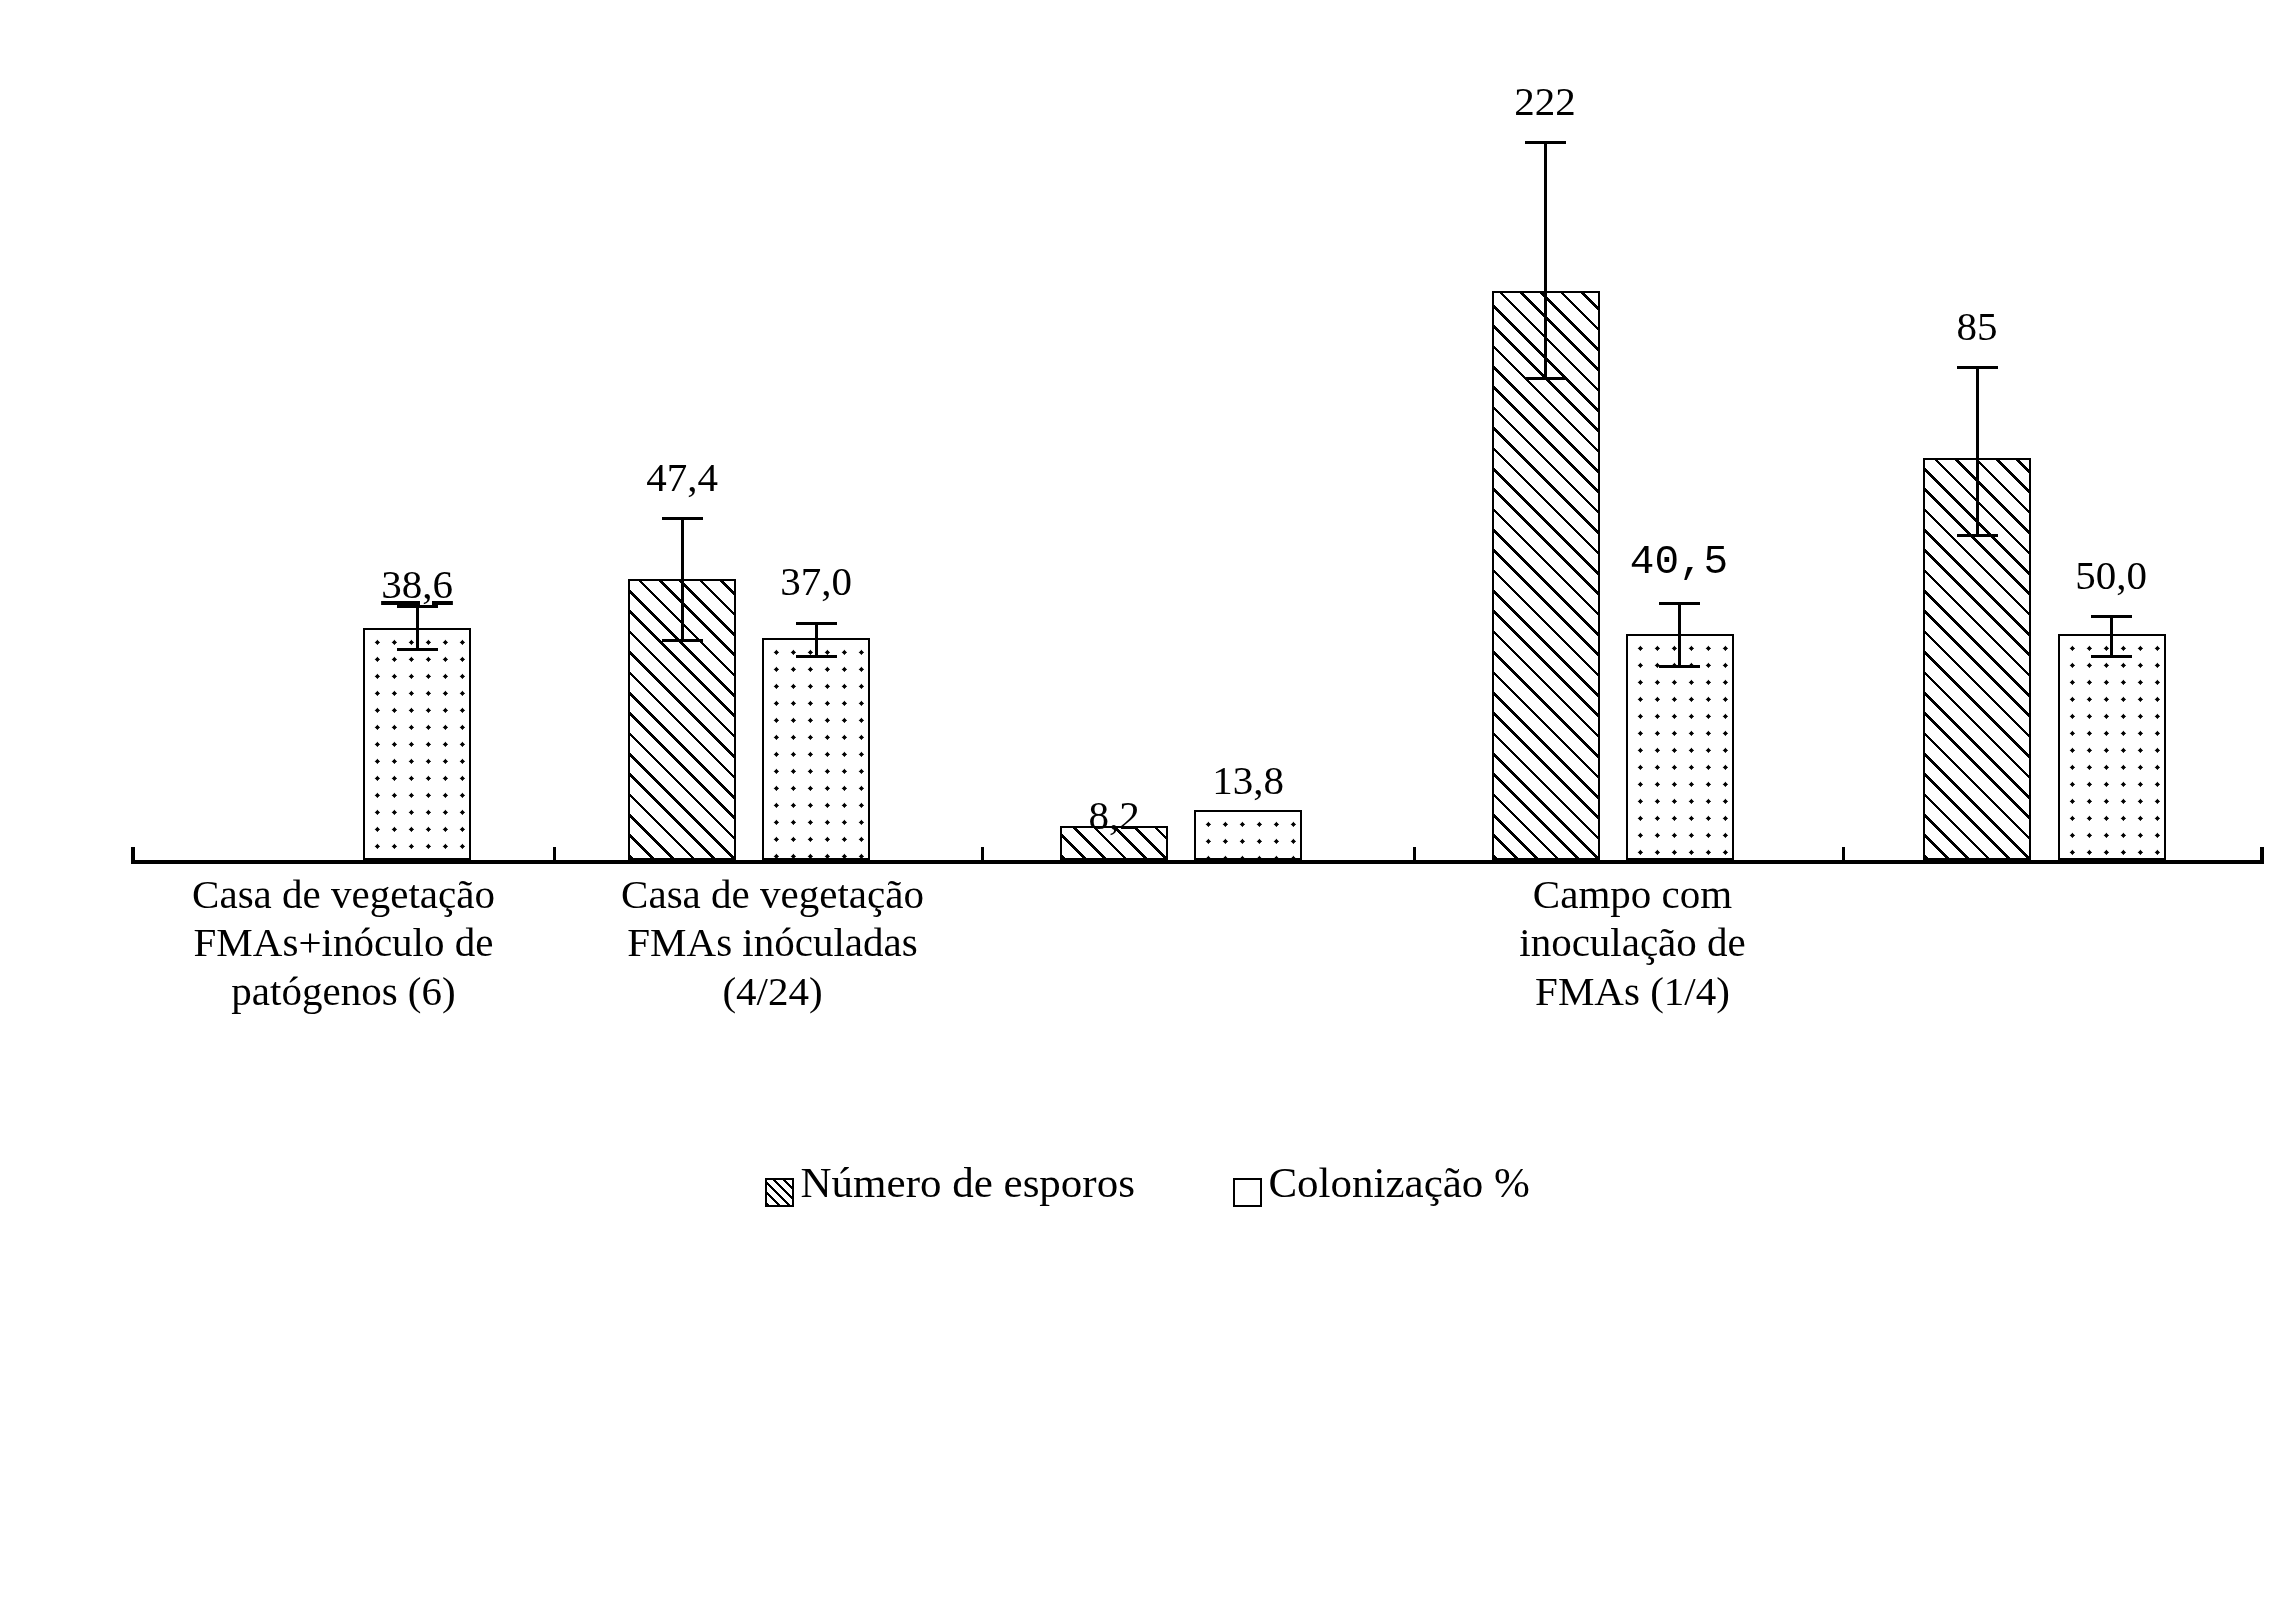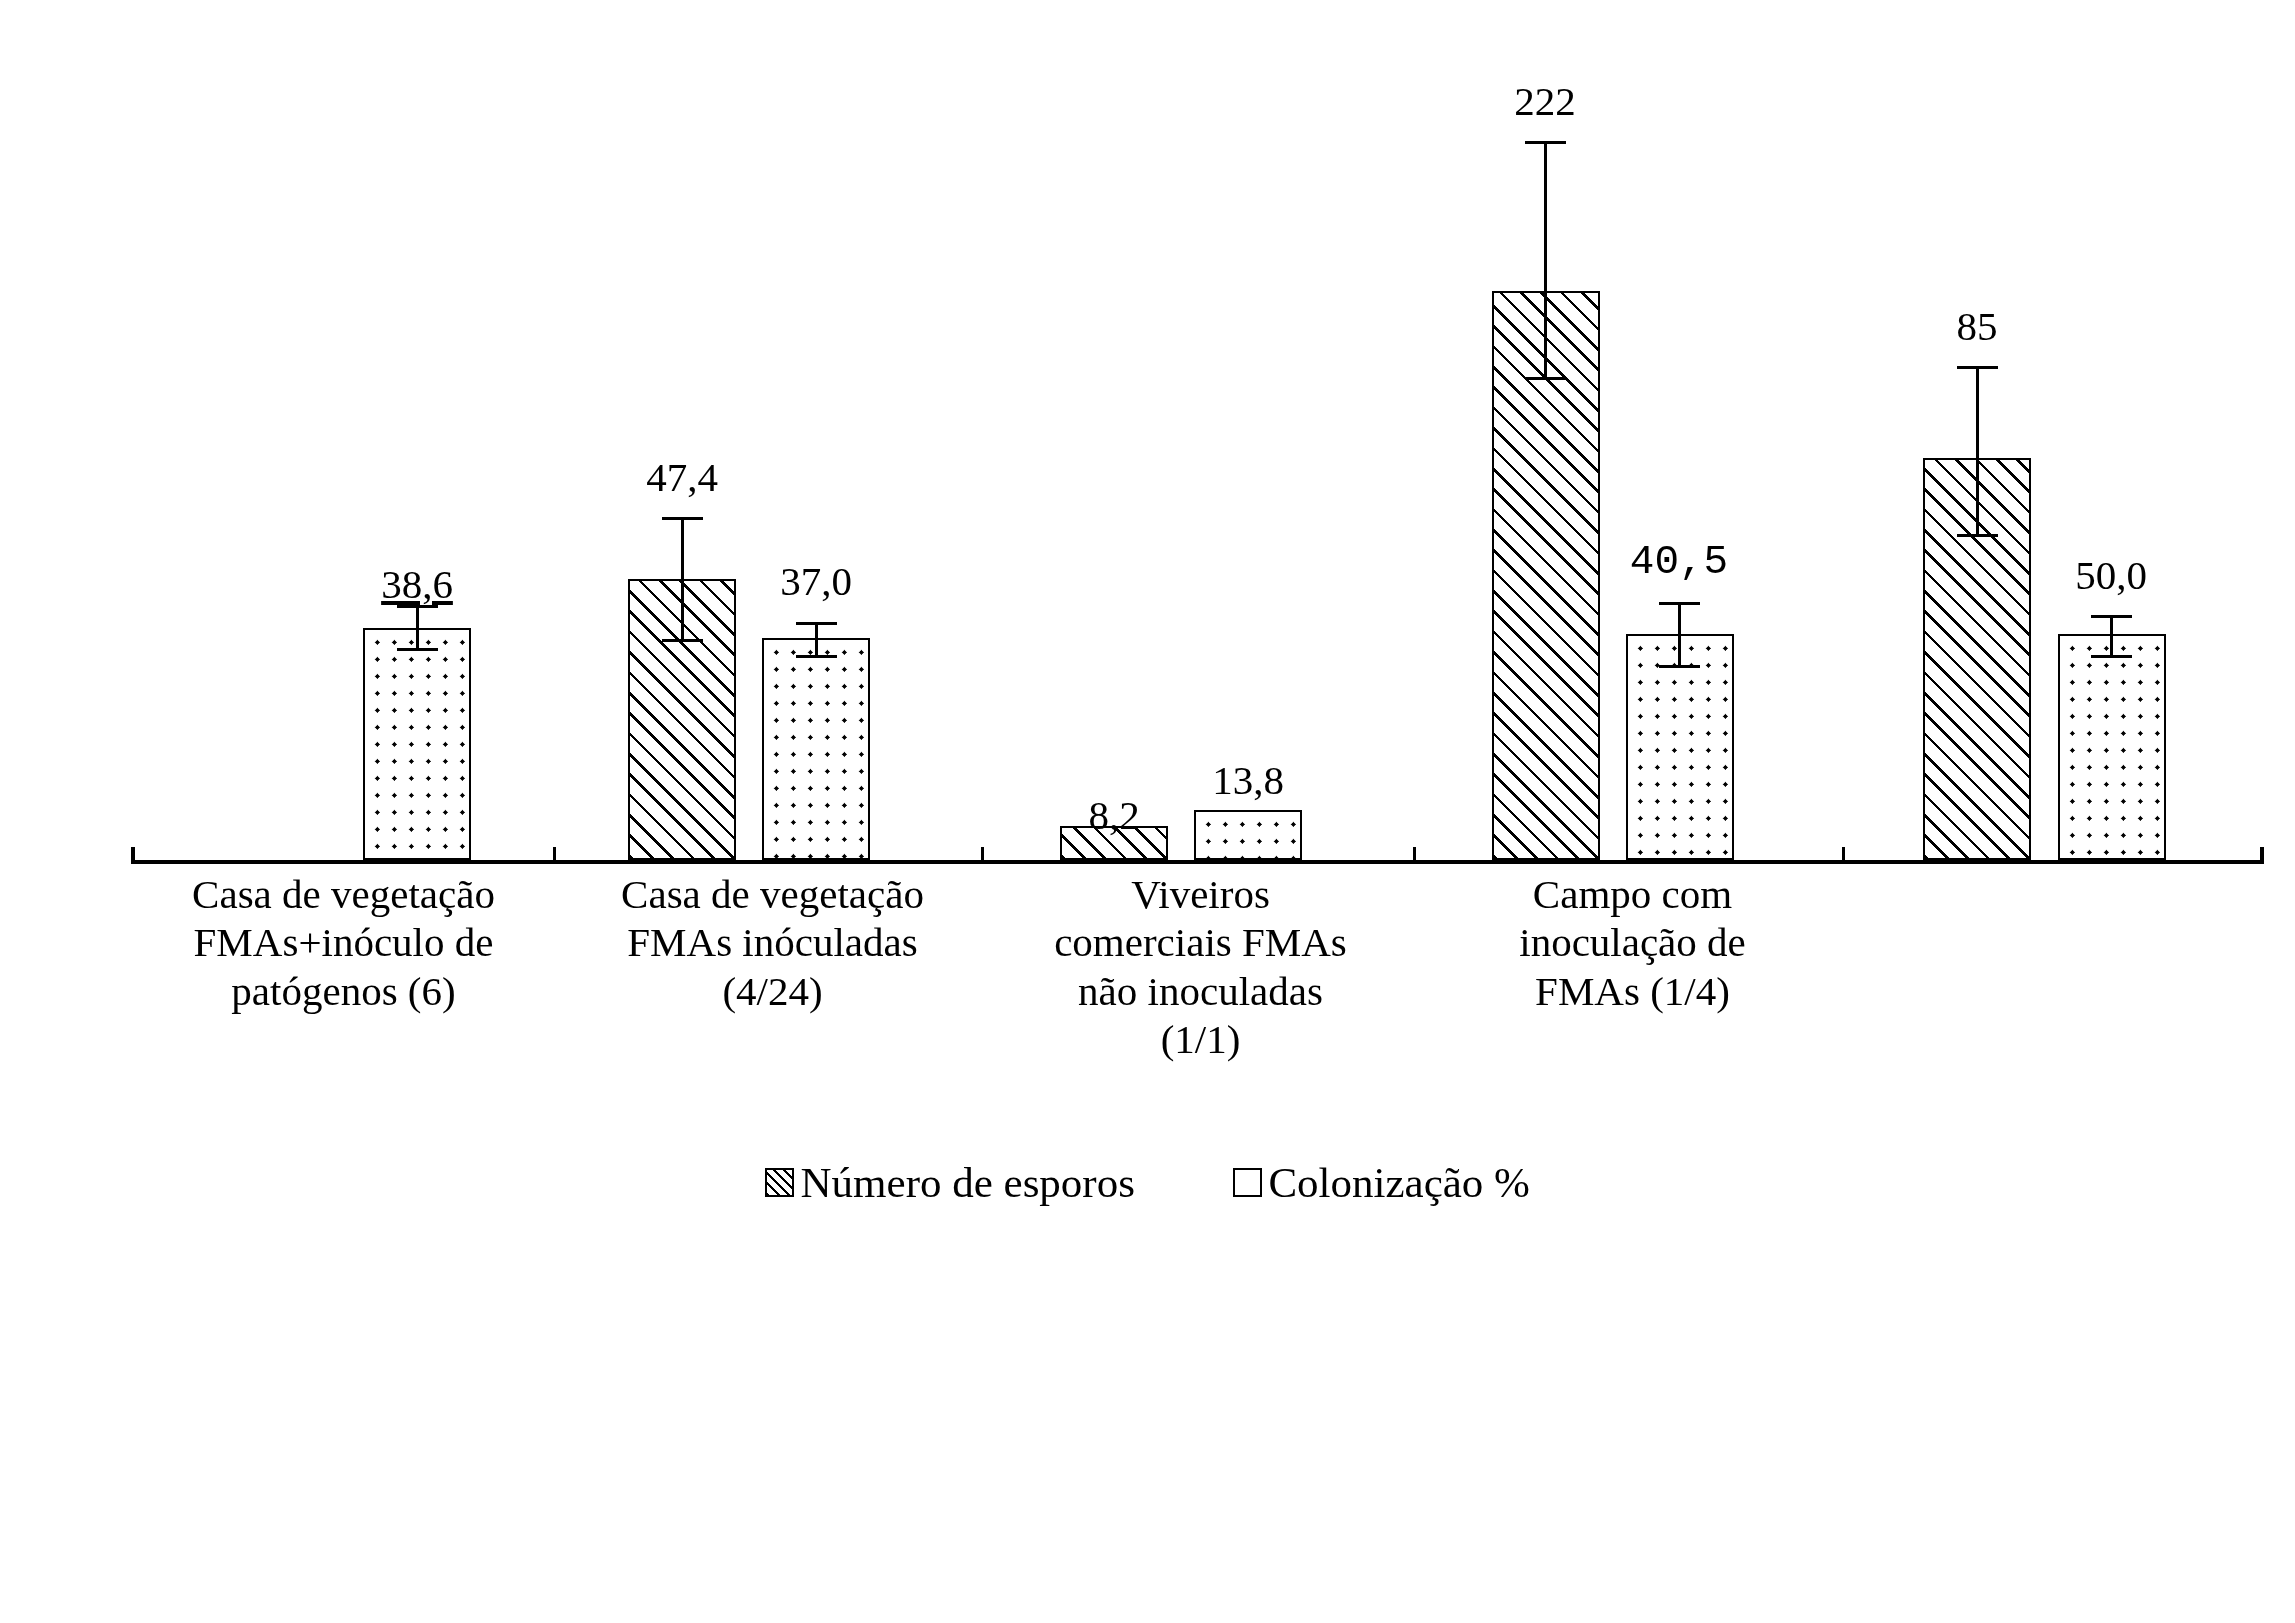--- a/index.html
+++ b/index.html
@@ -119,21 +119,21 @@
     left: 0;
     width: 2295px;
     display: flex;
     justify-content: center;
     align-items: center;
     gap: 98px;
     font-size: 43px;
   }
   .legend-item {
     display: flex;
-    align-items: center;
+    align-items: flex-end;
     gap: 6.5px;
   }
   .swatch {
     width: 29px;
     height: 29px;
     border: 2.6px solid #000000;
     box-sizing: border-box;
     display: inline-block;
   }
   .swatch.hatch {
@@ -216,24 +216,20 @@
   </div>
 
   <div class="cat-label" style="left:134px; width:419px;">Casa de vegetação
 FMAs+inóculo de
 patógenos (6)</div>
 
   <div class="cat-label" style="left:563px; width:419px;">Casa de vegetação
 FMAs inóculadas
 (4/24)</div>
 
-  <div class="cat-label" style="left:991px; width:419px;">Viveiros
-comerciais FMAs
-não inoculadas
-(1/1)</div>
 
   <div class="cat-label" style="left:1423px; width:419px;">Campo com
 inoculação de
 FMAs (1/4)</div>
 
 
   <div class="legend">
     <div class="legend-item">
       <span class="swatch hatch"></span>
       <span class="legend-label">Número de esporos</span>

